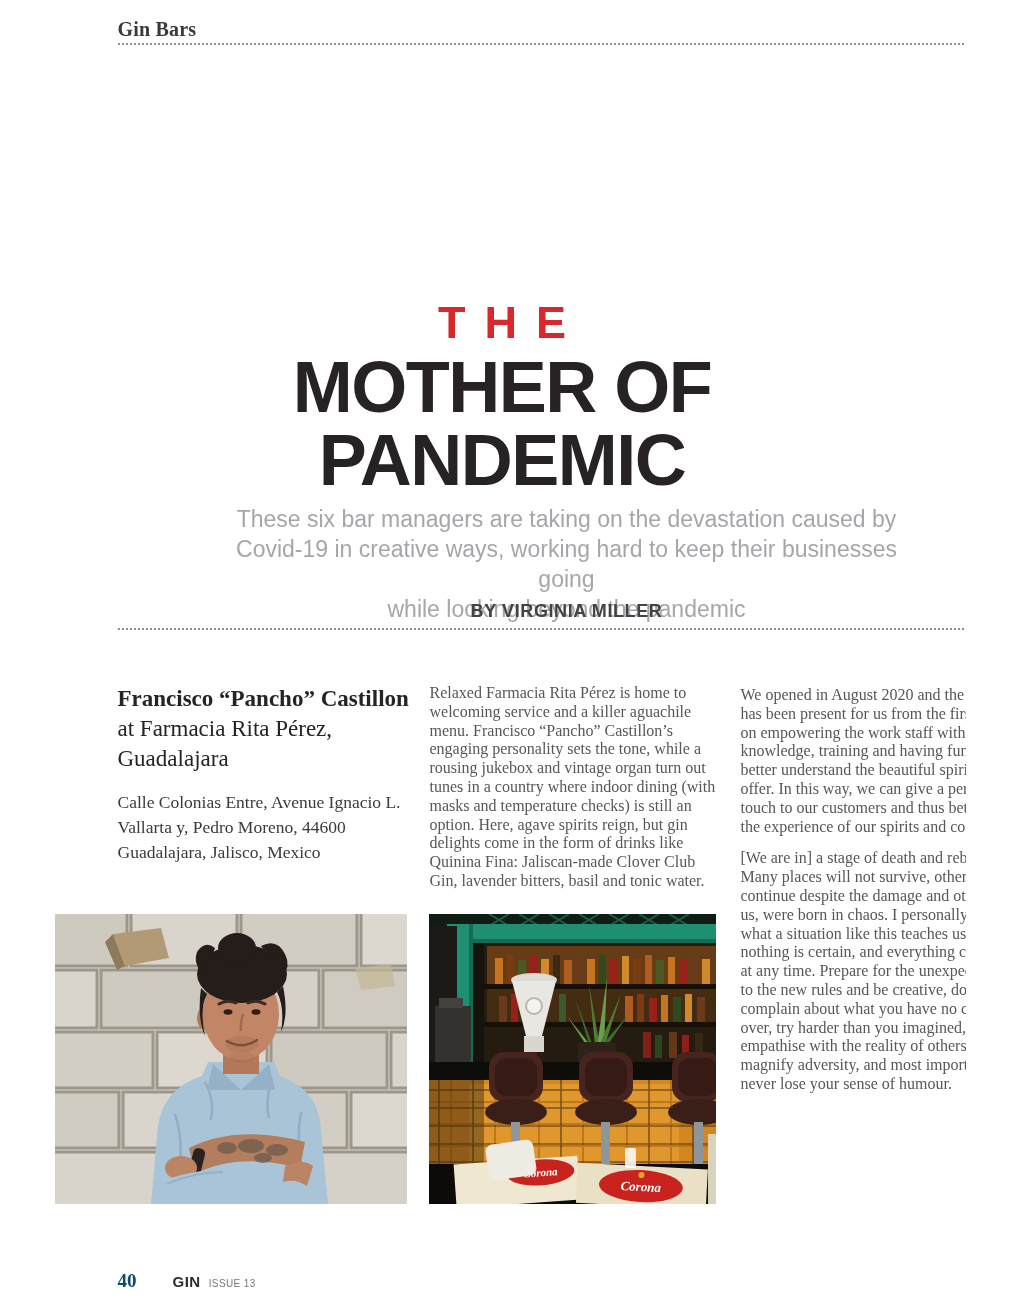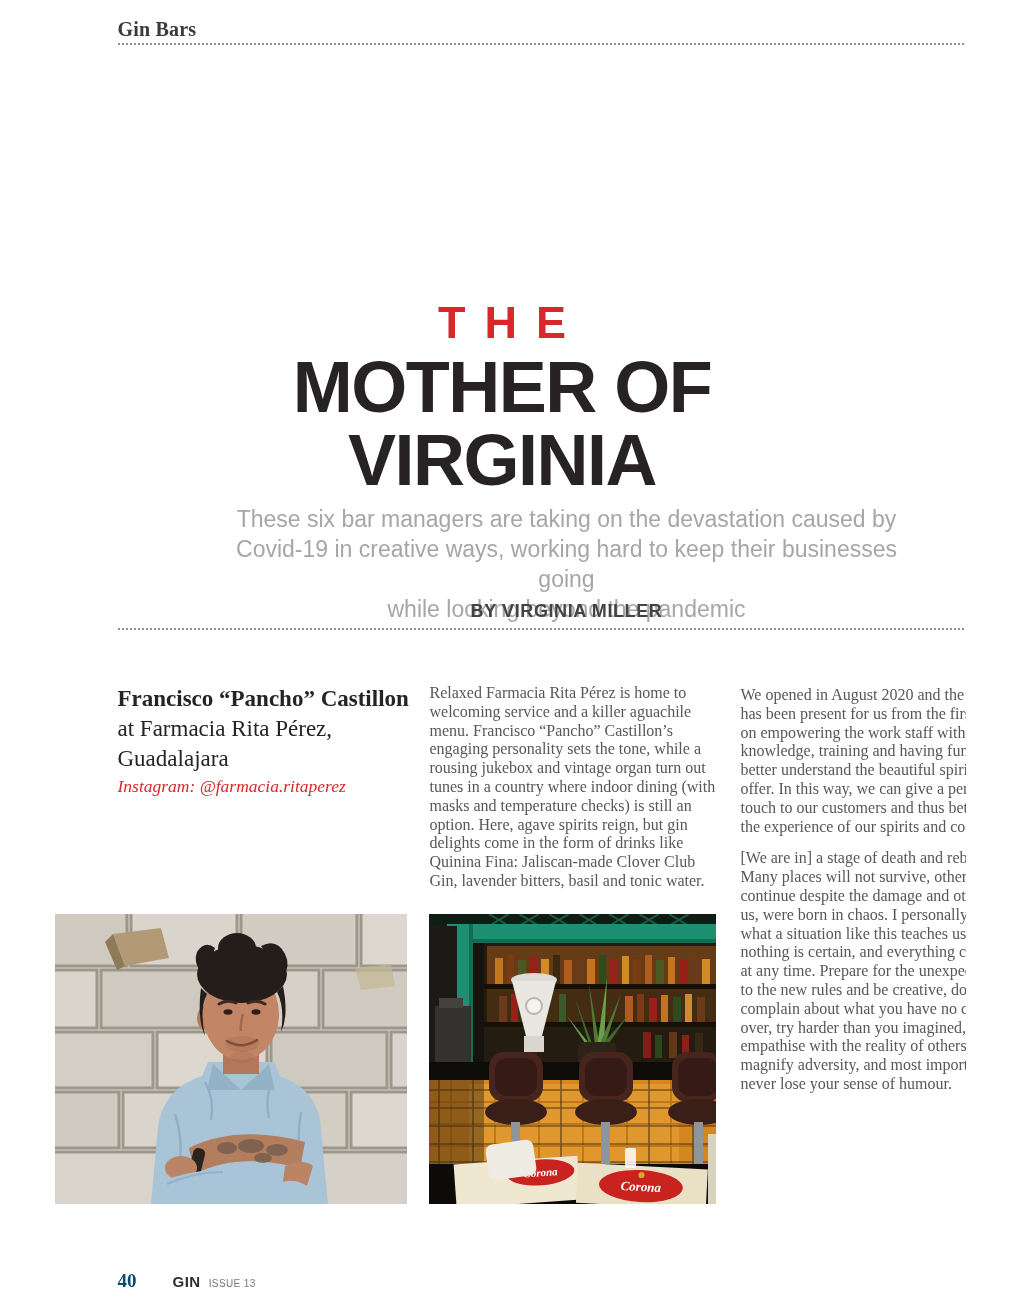--- a/index.html
+++ b/index.html
@@ -84,32 +84,32 @@
 <body>
 
 <div id="page">
 
   <div class="kicker">Gin Bars</div>
   <div class="dotted-rule rule-top"></div>
 
   <div class="headline">
     <div class="the">THE</div>
     <div class="big">MOTHER OF</div>
-    <div class="big second">VIRGINIA</div>
+    <div class="big second">PANDEMIC</div>
   </div>
 
   <div class="standfirst">These six bar managers are taking on the devastation caused by
 Covid-19 in creative ways, working hard to keep their businesses going
 while looking beyond the pandemic</div>
   <div class="byline">BY VIRGINIA MILLER</div>
   <div class="dotted-rule rule-mid"></div>
 
   <div class="col col1">
     <div class="profile-heading"><span class="bold">Francisco “Pancho” Castillon</span><span> at Farmacia Rita Pérez, Guadalajara</span></div>
-    <div class="instagram">Instagram: @farmacia.ritaperez</div>
+    <div class="address">Calle Colonias Entre, Avenue Ignacio L. Vallarta y, Pedro Moreno, 44600 Guadalajara, Jalisco, Mexico</div>
   </div>
 
   <div class="col col2">
     <div class="body-serif">Relaxed Farmacia Rita Pérez is home to welcoming service and a killer aguachile menu. Francisco “Pancho” Castillon’s engaging personality sets the tone, while a rousing jukebox and vintage organ turn out tunes in a country where indoor dining (with masks and temperature checks) is still an option. Here, agave spirits reign, but gin delights come in the form of drinks like Quinina Fina: Jaliscan-made Clover Club Gin, lavender bitters, basil and tonic water.</div>
   </div>
 
   <div class="col col3">
     <div class="qa-block">
       <div class="body-serif qa-answer">We opened in August 2020 and the pandemic has been present for us from the first. We bet on empowering the work staff with knowledge, training and having fun tasting to better understand the beautiful spirits we offer. In this way, we can give a personalised touch to our customers and thus better share the experience of our spirits and cocktails.</div>
     </div>

